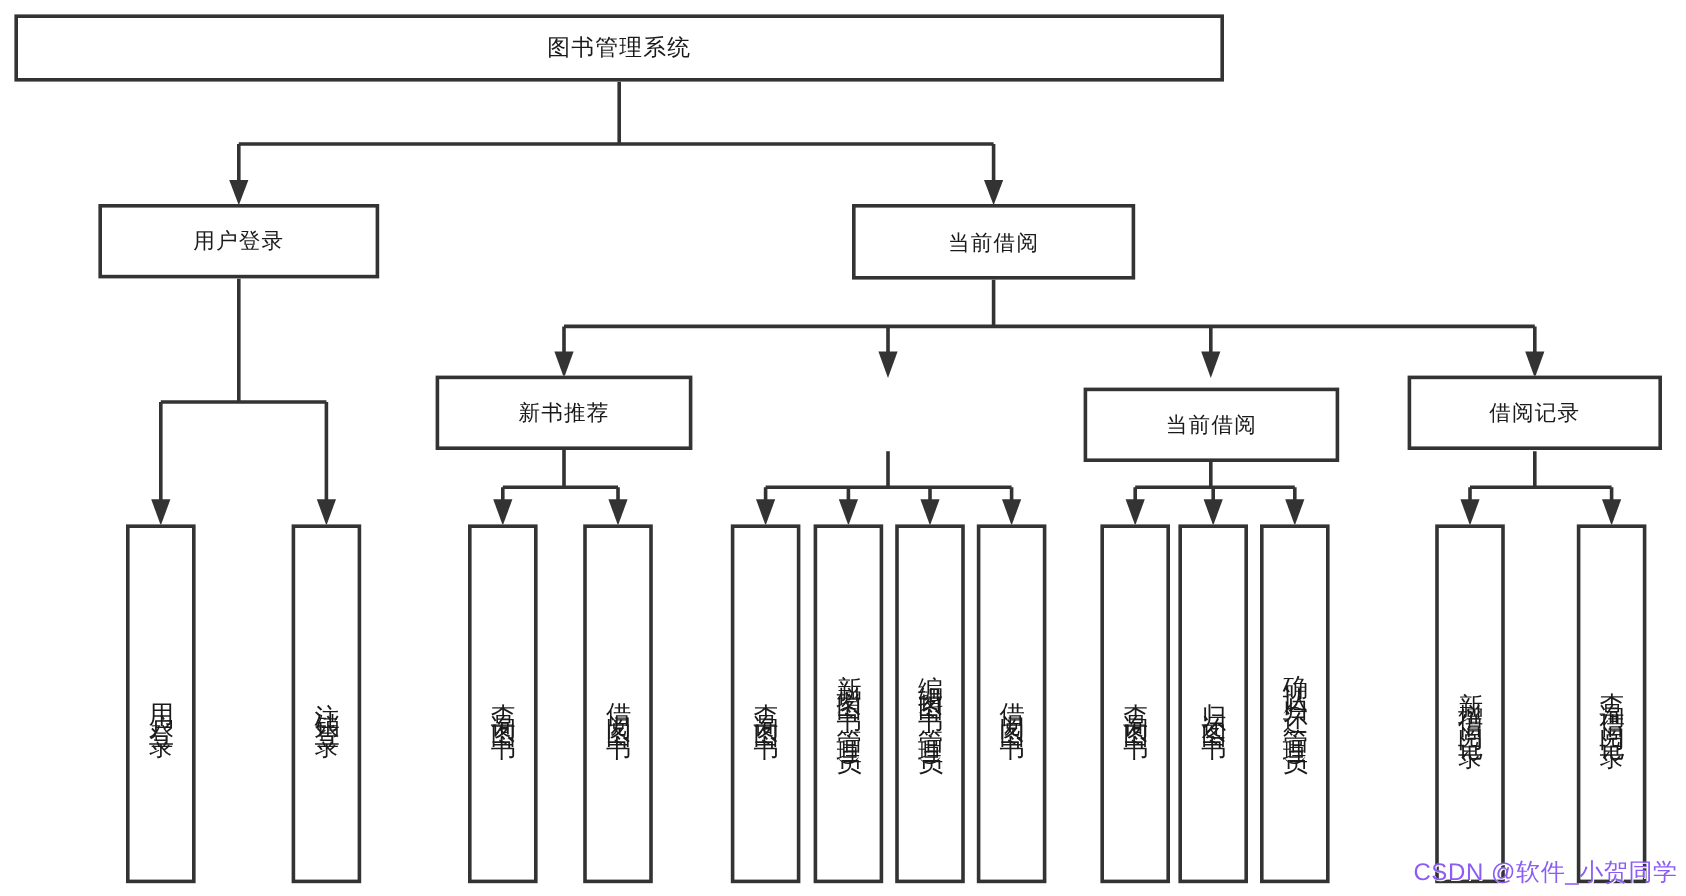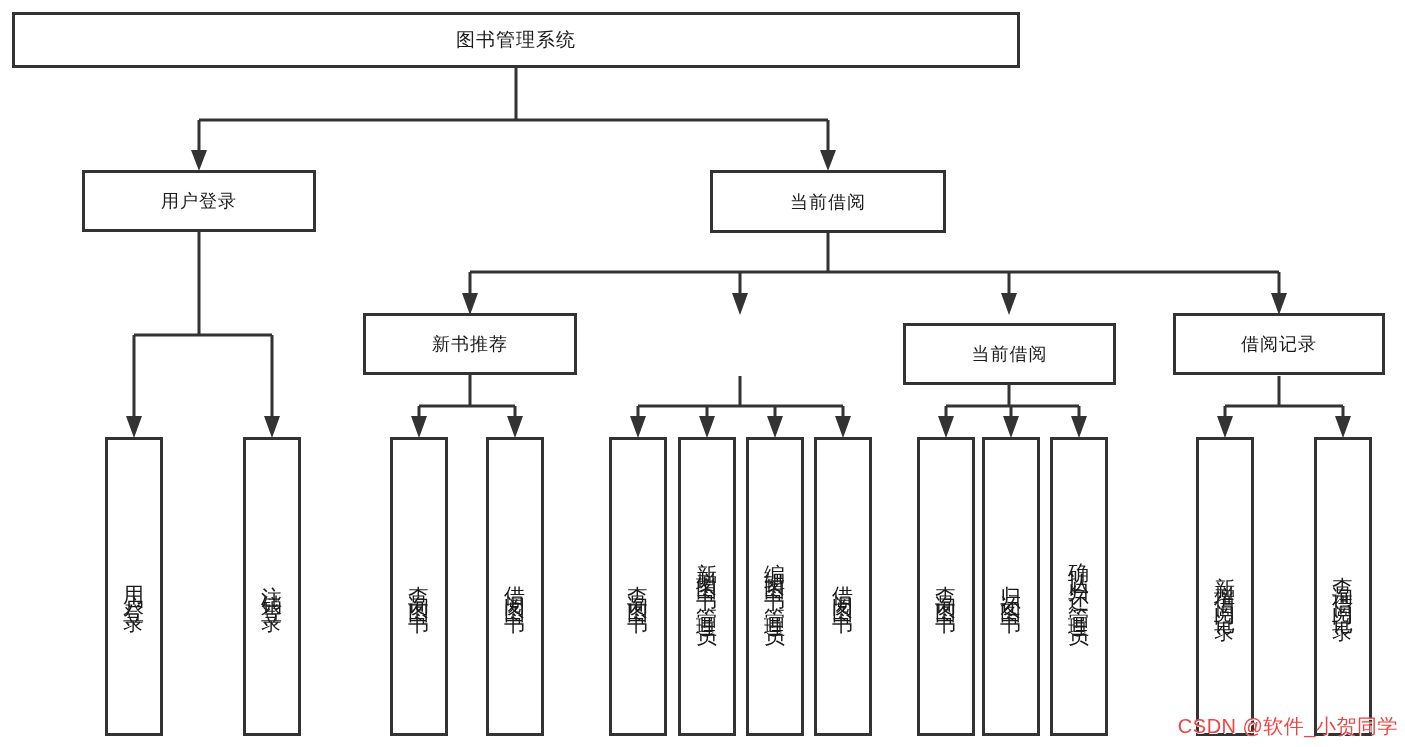--- a/index.html
+++ b/index.html
@@ -39,21 +39,21 @@
     font-size: 21px;
     line-height: 1;
     letter-spacing: 9px;
   }
   .title-box { font-size: 19px; }
   #watermark {
     position: absolute;
     top: 713px;
     right: 7px;
     font-size: 20px;
-    color: #ef4444;
+    color: #8b5cf6;
     letter-spacing: 0.5px;
     text-shadow: 1px 1px 0 #ffffff;
     z-index: 5;
     white-space: nowrap;
   }
   svg path { stroke: #333333; stroke-width: 3; fill: none; }
   svg polygon { fill: #333333; stroke: none; }
 </style>
 </head>
 <body>

